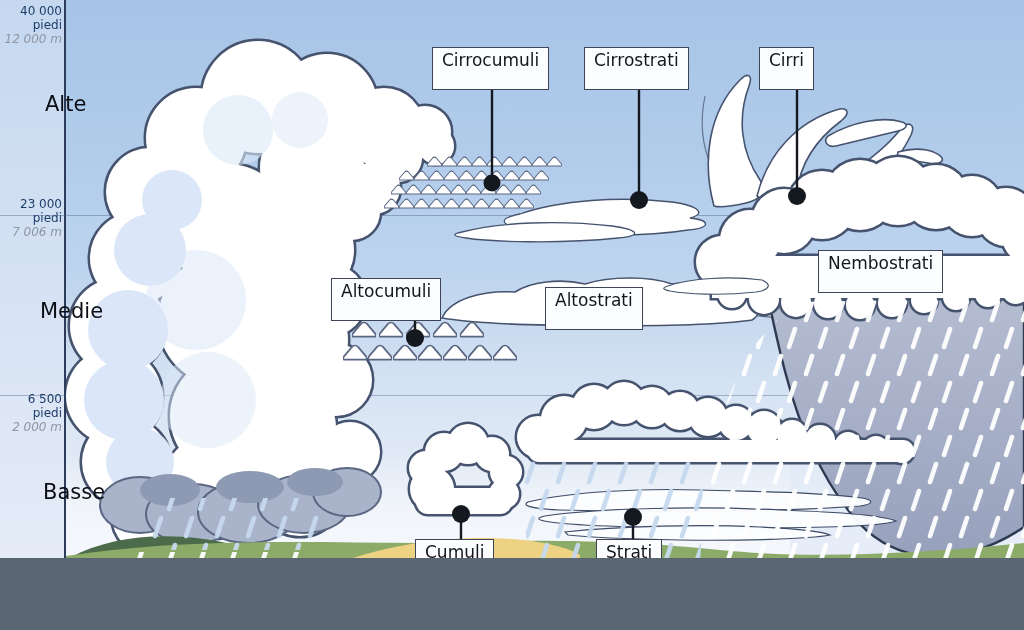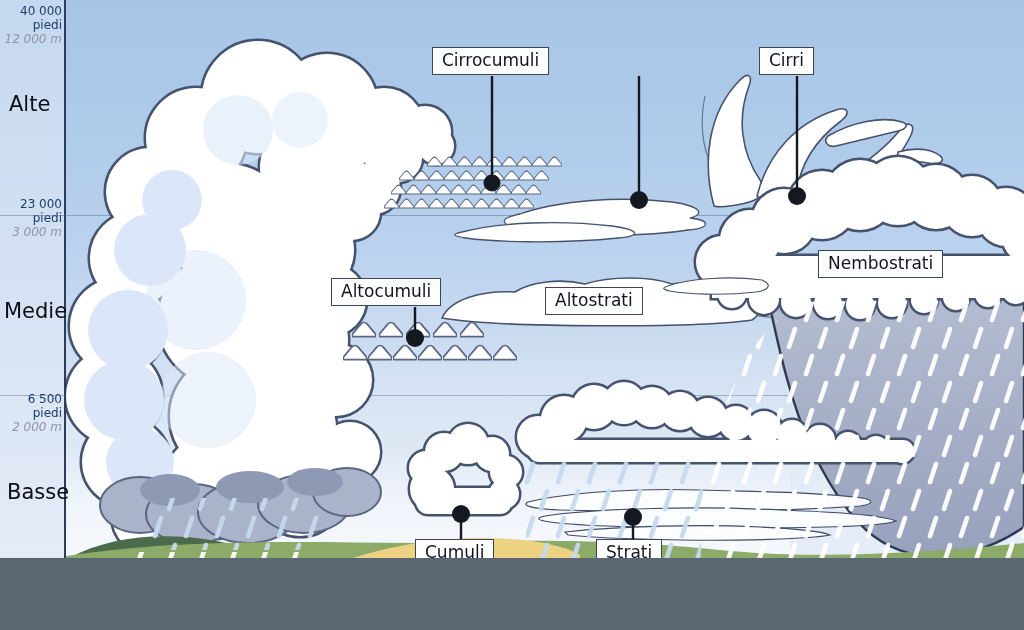--- a/index.html
+++ b/index.html
@@ -14,26 +14,26 @@
   .fp{fill:#ffffff;stroke:none}
   
   .sidebar{
     position:absolute;left:0;top:0;width:64px;height:630px;
     border-right:2px solid #2c3c5a;
     background:linear-gradient(180deg,#c5d8f0 0%,#d9e4f4 55%,#e9eef9 100%);
   }
   .alt{position:absolute;width:62px;text-align:right;line-height:14px;}
   .alt .feet{font-size:12px;color:#1d3d69;}
   .alt .meters{font-size:12px;color:#8f96a3;font-style:italic;}
-  .band{position:absolute;font-size:21px;color:#0b0e15;}
+  .band{position:absolute;font-size:21px;color:#0b0e15;margin-left:36px;}
   .hairline{position:absolute;left:0;width:66px;height:1px;background:rgba(70,90,130,.4);}
   
   .label{
     position:absolute;background:#fcfdff;border:1.5px solid #3e4456;
-    padding:2px 9px 3px;font-size:17px;line-height:21px;color:#14161c;white-space:nowrap;
+    padding:2px 9px 18px;font-size:17px;line-height:21px;color:#14161c;white-space:nowrap;
   }
 </style>
 </head>
 <body>
 
 <div class="stage">
 
 <svg width="1024" height="630" viewBox="0 0 1024 630">
   <defs>
     <pattern id="rainW" x="0" y="0" width="31" height="54" patternUnits="userSpaceOnUse">
@@ -312,34 +312,35 @@
   </g>
 </svg>
 
 <div class="sidebar">
   <div class="alt" style="top:4px">
     <div class="feet">40 000 piedi</div>
     <div class="meters">12 000 m</div>
   </div>
   <div class="alt" style="top:197px">
     <div class="feet">23 000 piedi</div>
-    <div class="meters">3 000 m</div>
+    <div class="meters">7 006 m</div>
   </div>
   <div class="alt" style="top:392px">
     <div class="feet">6 500 piedi</div>
     <div class="meters">2 000 m</div>
   </div>
   <div class="band" style="left:9px;top:92px">Alte</div>
   <div class="band" style="left:4px;top:299px">Medie</div>
   <div class="band" style="left:7px;top:480px">Basse</div>
 </div>
 <div class="hairline" style="top:215px"></div>
 <div class="hairline" style="top:395px"></div>
 
 <div class="label" style="left:432px;top:47px">Cirrocumuli</div>
+<div class="label" style="left:584px;top:47px">Cirrostrati</div>
 <div class="label" style="left:759px;top:47px">Cirri</div>
 <div class="label" style="left:331px;top:278px">Altocumuli</div>
 <div class="label" style="left:545px;top:287px">Altostrati</div>
 <div class="label" style="left:818px;top:250px">Nembostrati</div>
 <div class="label" style="left:415px;top:539px">Cumuli</div>
 <div class="label" style="left:596px;top:539px">Strati</div>
 
 </div>
 
 </body></html>

